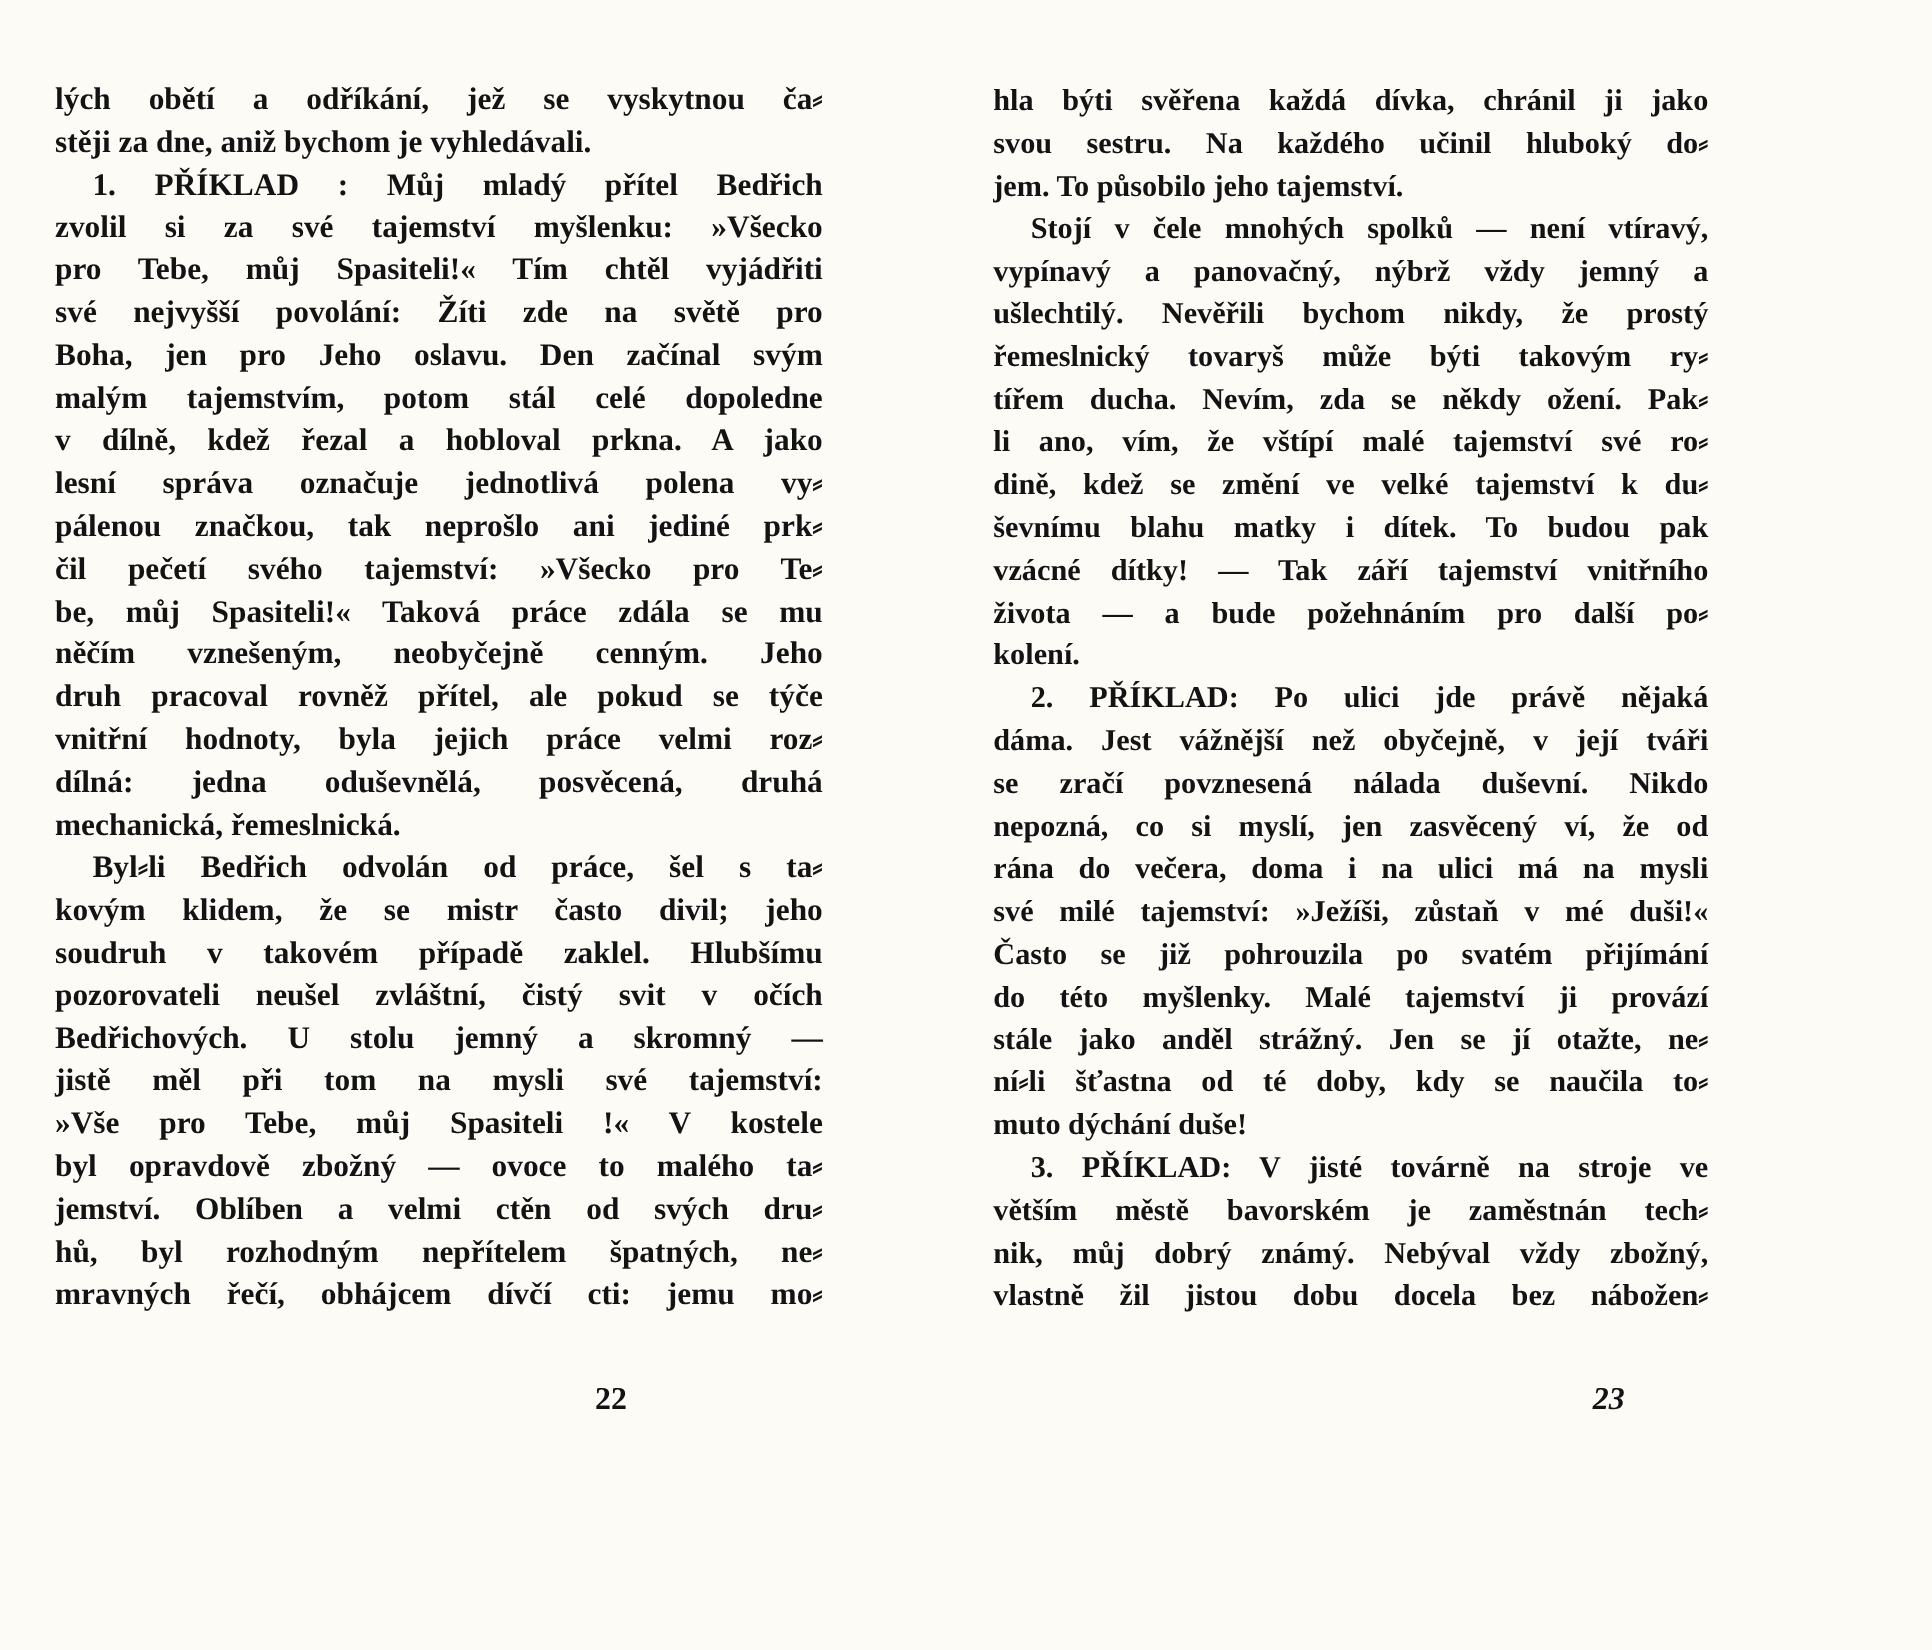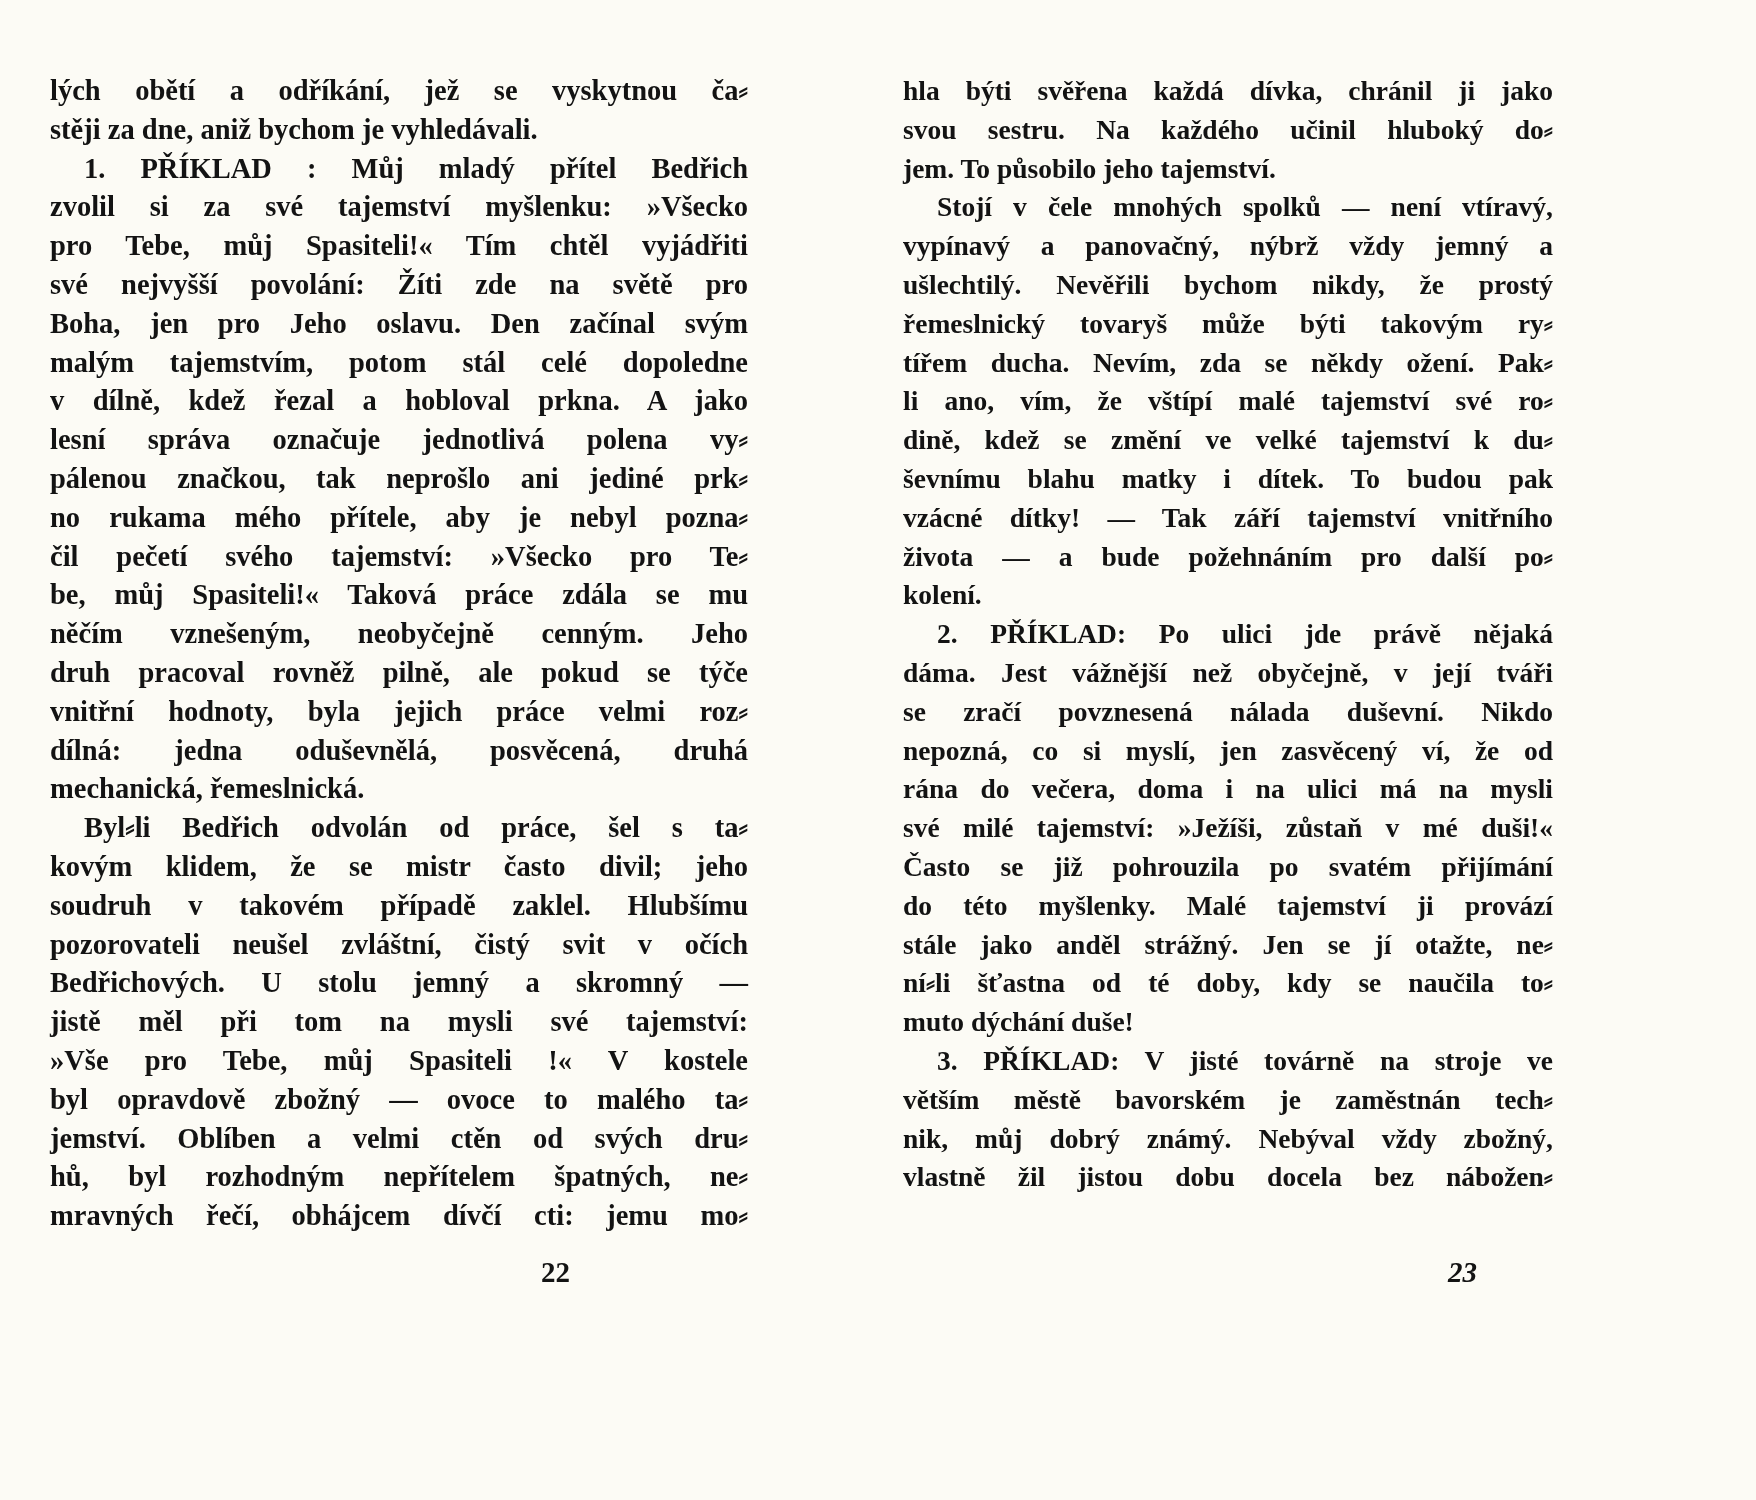--- a/index.html
+++ b/index.html
@@ -59,25 +59,24 @@
         <div class="line end">stěji za dne, aniž bychom je vyhledávali.</div>
         <div class="line indent">1. PŘÍKLAD : Můj mladý přítel Bedřich</div>
         <div class="line">zvolil si za své tajemství myšlenku: »Všecko</div>
         <div class="line">pro Tebe, můj Spasiteli!« Tím chtěl vyjádřiti</div>
         <div class="line">své nejvyšší povolání: Žíti zde na světě pro</div>
         <div class="line">Boha, jen pro Jeho oslavu. Den začínal svým</div>
         <div class="line">malým tajemstvím, potom stál celé dopoledne</div>
         <div class="line">v dílně, kdež řezal a hobloval prkna. A jako</div>
         <div class="line">lesní správa označuje jednotlivá polena vy⸗</div>
         <div class="line">pálenou značkou, tak neprošlo ani jediné prk⸗</div>
-        <div class="line">no rukama mého přítele, aby je nebyl pozna⸗</div>
         <div class="line">čil pečetí svého tajemství: »Všecko pro Te⸗</div>
         <div class="line">be, můj Spasiteli!« Taková práce zdála se mu</div>
         <div class="line">něčím vznešeným, neobyčejně cenným. Jeho</div>
-        <div class="line">druh pracoval rovněž pilně, ale pokud se týče</div>
+        <div class="line">druh pracoval rovněž přítel, ale pokud se týče</div>
         <div class="line">vnitřní hodnoty, byla jejich práce velmi roz⸗</div>
         <div class="line">dílná: jedna oduševnělá, posvěcená, druhá</div>
         <div class="line end">mechanická, řemeslnická.</div>
         <div class="line indent">Byl⸗li Bedřich odvolán od práce, šel s ta⸗</div>
         <div class="line">kovým klidem, že se mistr často divil; jeho</div>
         <div class="line">soudruh v takovém případě zaklel. Hlubšímu</div>
         <div class="line">pozorovateli neušel zvláštní, čistý svit v očích</div>
         <div class="line">Bedřichových. U stolu jemný a skromný —</div>
         <div class="line">jistě měl při tom na mysli své tajemství:</div>
         <div class="line">»Vše pro Tebe, můj Spasiteli !« V kostele</div>

